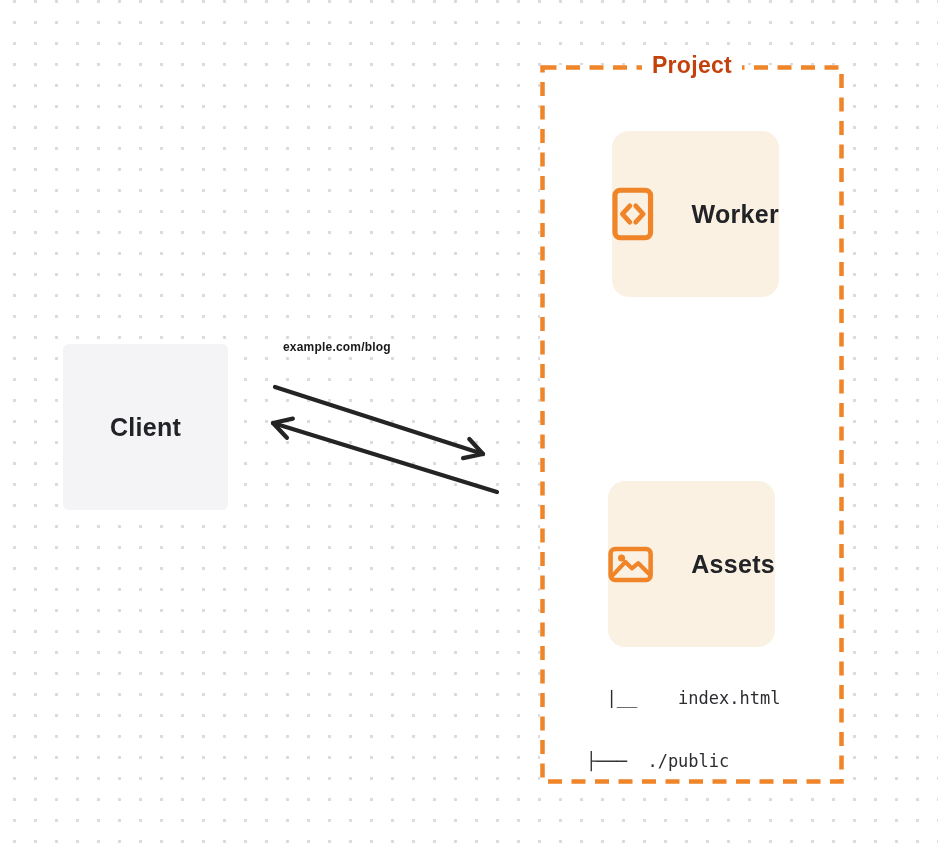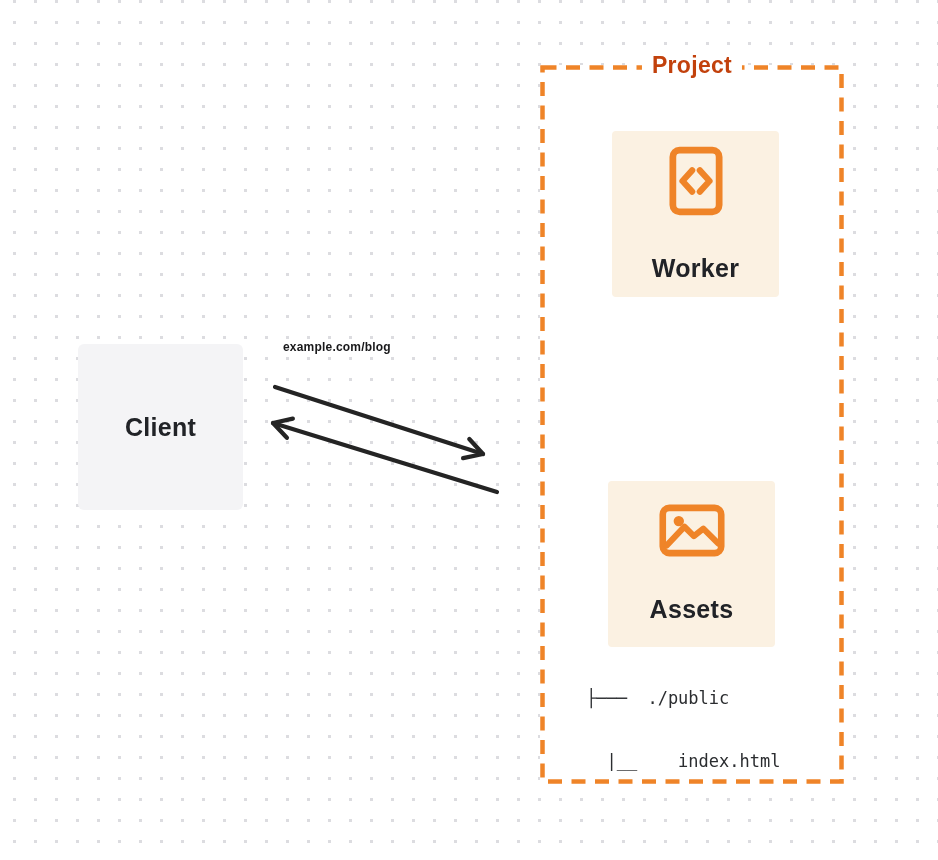--- a/index.html
+++ b/index.html
@@ -12,21 +12,21 @@
     overflow: hidden;
     background-color: #ffffff;
     background-image: radial-gradient(circle, #dcdce0 1.7px, transparent 1.9px);
     background-size: 21px 21px;
     background-position: 4px 12px;
   }
 
   
   .client-box {
     position: absolute;
-    left: 78px; top: 344px;
+    left: 63px; top: 344px;
     width: 165px; height: 166px;
     background: #f4f4f6;
     border-radius: 6px;
     display: flex; align-items: center; justify-content: center;
   }
   .node-label {
     font-size: 25px;
     font-weight: 700;
     letter-spacing: 0.3px;
     color: #212327;
@@ -64,23 +64,23 @@
     color: #c2410c;
     line-height: 26px;
     white-space: nowrap;
   }
 
   
   .card {
     position: absolute;
     width: 167px; height: 166px;
     background: #fbf1e2;
-    border-radius: 4px;
+    border-radius: 17px;
     display: flex;
-    flex-direction: column;
+    flex-direction: row;
     align-items: center;
     justify-content: center;
     gap: 38px;
   }
   .worker-card { left: 72px; top: 66px; }
   .assets-card { left: 68px; top: 416px; }
   .card .node-label { margin-top: 0; }
 
   
   .file-tree {
@@ -133,18 +133,18 @@
       <svg width="66" height="53" viewBox="0 0 70 56">
         <rect x="4" y="4" width="62" height="48" rx="7" fill="none" stroke="#ef8428" stroke-width="7"></rect>
         <circle cx="21" cy="18" r="5.5" fill="#ef8428"></circle>
         <path d="M8,44 L27,24 L37,34 L47,26 L63,42" fill="none" stroke="#ef8428" stroke-width="6.5" stroke-linecap="round" stroke-linejoin="round"></path>
       </svg>
       <span class="node-label">Assets</span>
     </div>
   </div>
 
   <div class="file-tree">
+    <div>  |__    index.html</div>
     <div>├───  ./public</div>
-    <div>  |__    index.html</div>
     
   </div>
 
 </div>
 
 </body></html>

